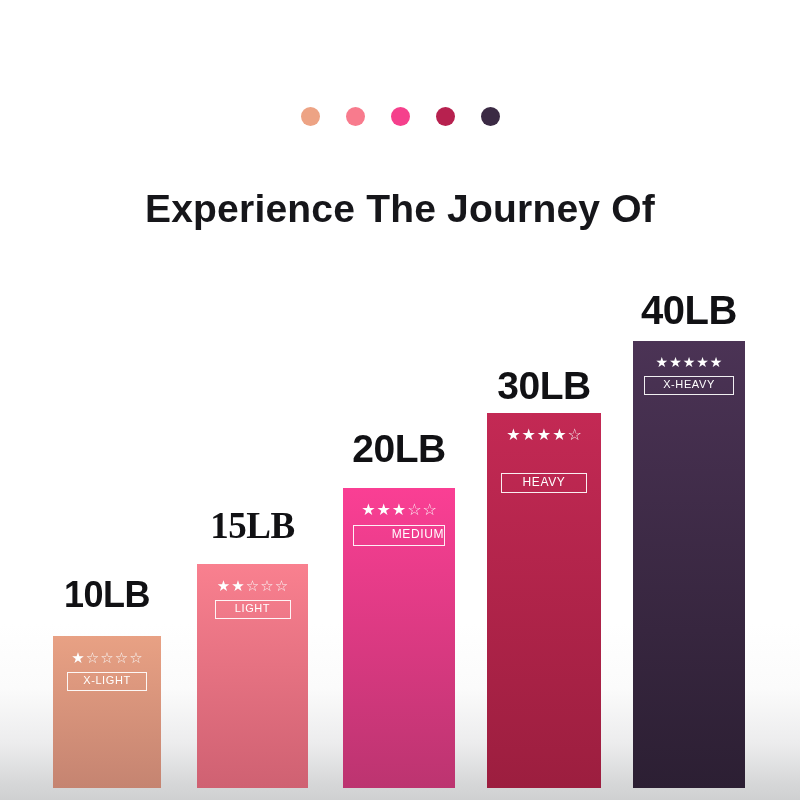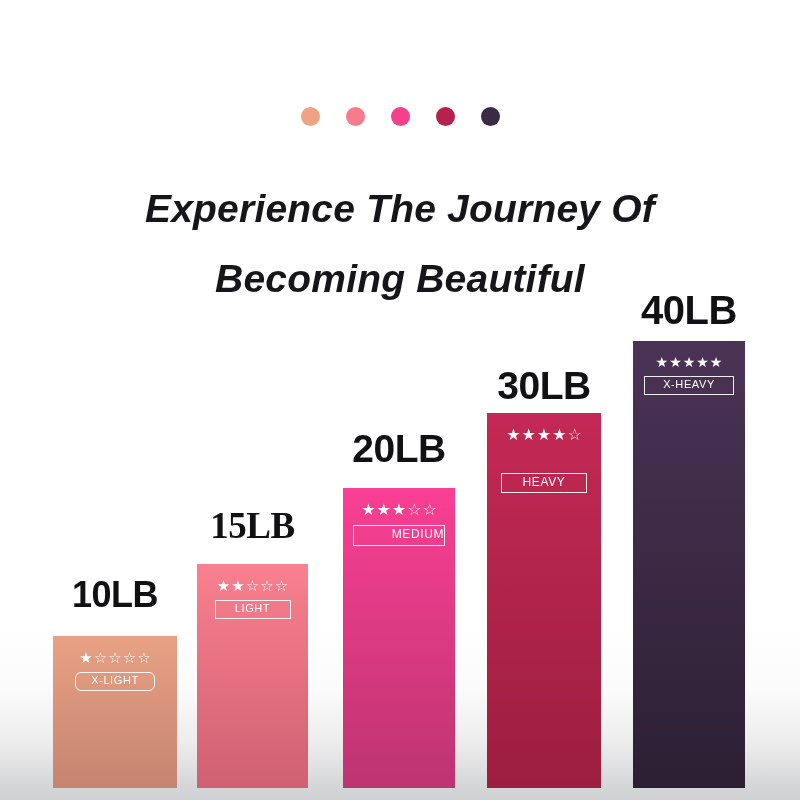--- a/index.html
+++ b/index.html
@@ -50,21 +50,20 @@
     position: absolute;
     top: 148px;
     left: 0;
     width: 800px;
     text-align: center;
     color: #16161a;
     font-size: 39px;
     font-weight: bold;
     line-height: 70px;
     letter-spacing: 0.2px;
-    font-style: italic;
   }
   #heading .line {
     display: block;
     white-space: nowrap;
   }
 
   
   #chart {
     position: absolute;
     left: 0;
@@ -135,36 +134,35 @@
   <div id="dot-row">
       <span class="dot" style="background: rgb(237, 163, 132);"></span>
       <span class="dot" style="background: rgb(248, 123, 141);"></span>
       <span class="dot" style="background: rgb(245, 64, 140);"></span>
       <span class="dot" style="background: rgb(183, 33, 79);"></span>
       <span class="dot" style="background: rgb(59, 42, 68);"></span>
     </div>
 
   <h1 id="heading">
     <span class="line">Experience The Journey Of</span>
-    <span class="line">Becoming Beautiful</span>
   </h1>
 
   <div id="chart">
-      <div class="bar-group" style="left: 53px; width: 124px; height: 211px; text-decoration: underline;">
+      <div class="bar-group" style="left: 53px; width: 108px; height: 211px; text-decoration: underline;">
         <div class="bar-weight" style="top: 0px; font-size: 36px;">10LB</div>
         <div class="bar" style="height: 152px; background: linear-gradient(rgb(232, 161, 132) 0%, rgb(197, 132, 113) 100%);">
           <div class="bar-inner">
             <div class="stars" style="font-size: 15px;">
               <span class="star">★</span>
               <span class="star empty">☆</span>
               <span class="star empty">☆</span>
               <span class="star empty">☆</span>
               <span class="star empty">☆</span>
             </div>
-            <div class="level-badge" style="font-size: 11px; width: 80px; height: 19px; line-height: 15px; border-radius: 6px;">X-LIGHT</div>
+            <div class="level-badge" style="font-size: 11px; width: 80px; height: 19px; line-height: 15px;">X-LIGHT</div>
           </div>
         </div>
       </div>
       <div class="bar-group" style="left: 197px; width: 111px; height: 281px;">
         <div class="bar-weight" style="top: 0px; font-size: 37px; font-family: Liberation Serif, serif;">15LB</div>
         <div class="bar" style="height: 224px; background: linear-gradient(rgb(249, 128, 143) 0%, rgb(207, 97, 114) 100%);">
           <div class="bar-inner">
             <div class="stars" style="font-size: 15px;">
               <span class="star">★</span>
               <span class="star">★</span>

